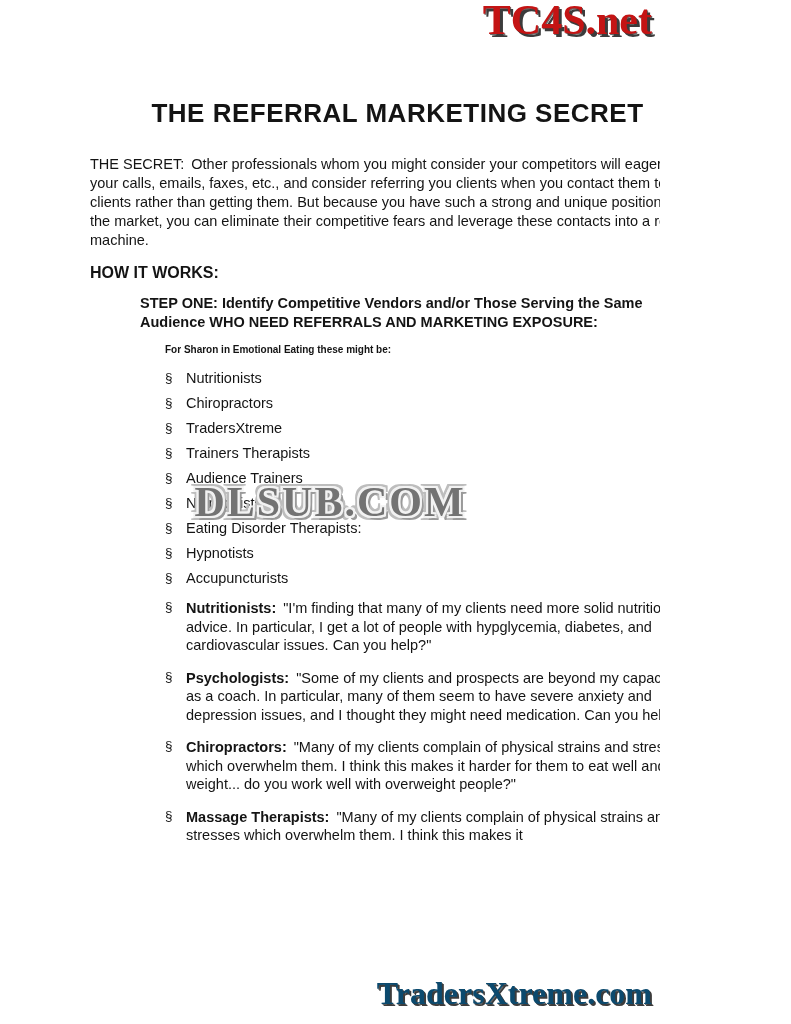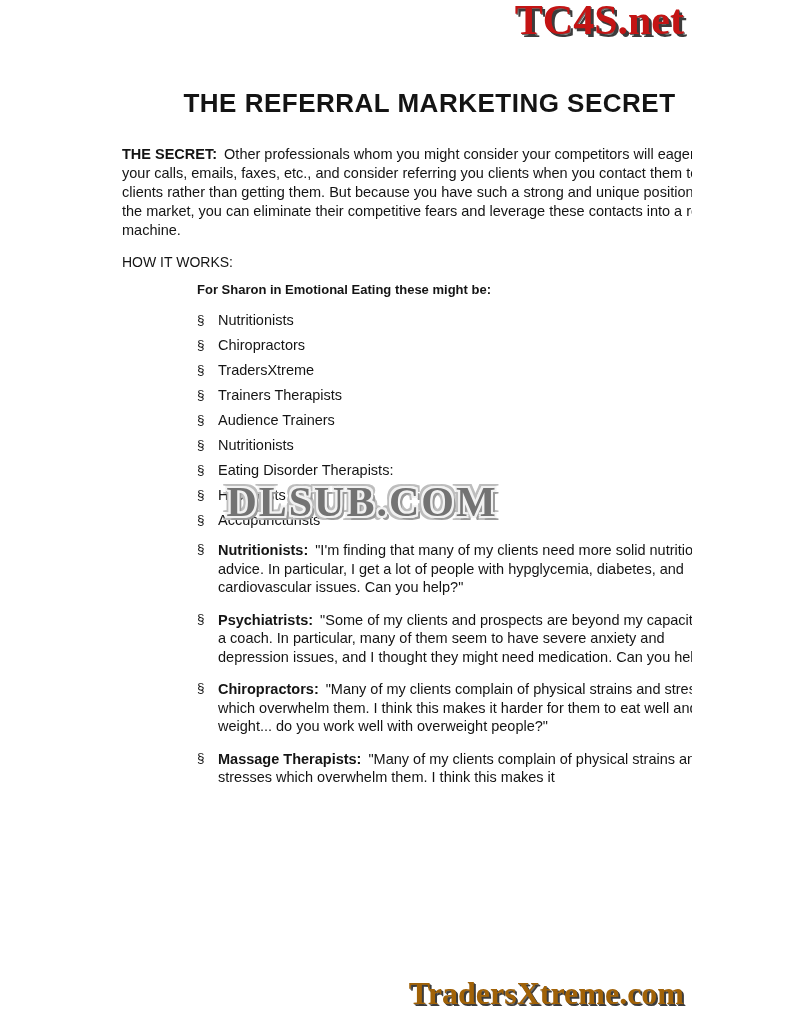--- a/index.html
+++ b/index.html
@@ -5,56 +5,55 @@
   * { box-sizing: border-box; }
   html, body { margin: 0; padding: 0; background: #ffffff; }
   .page {
     position: relative;
     width: 660px;
     height: 1024px;
     background: #ffffff;
     font-family: "Liberation Sans", sans-serif;
     color: #141414;
     overflow: hidden;
-    margin-left: 32px;
   }
   .content {
     position: absolute;
-    top: 0; left: 0;
+    top: 10px; left: 0;
     width: 791px;
     padding: 88px 86px 0 90px;
   }
   .doc-title {
     text-align: center;
     font-size: 26px;
     font-weight: bold;
     letter-spacing: 0.5px;
     margin: 0 0 26px 0;
   }
   .para {
     font-size: 14.5px;
     line-height: 19px;
     width: 618px;
     margin: 0 0 14px 0;
   }
-  .lead-label { font-weight: bold; padding-right: 7px; }
+  .lead-label { font-weight: normal; padding-right: 7px; }
   .how-heading {
-    font-size: 14px;
-    font-weight: normal;
+    font-size: 16px;
+    font-weight: bold;
     margin: 0 0 12px 0;
   }
   .step-heading {
     font-size: 14.5px;
     font-weight: bold;
     line-height: 19px;
     width: 562px;
     margin: 0 0 12px 50px;
   }
   .sub-heading {
-    font-size: 13px;
+    font-size: 10px;
     font-weight: bold;
     margin: 0 0 14px 75px;
   }
   .bullet-list { margin: 0 0 12px 75px; padding: 0; list-style: none; }
   .bullet-row {
     display: flex;
     align-items: flex-start;
     font-size: 14.5px;
     line-height: 18px;
     margin-bottom: 7px;
@@ -108,21 +107,21 @@
       4px -4px 0 #bdbdbd, -4px 4px 0 #bdbdbd;
     z-index: 5;
   }
   .wm-bottom {
     position: absolute;
     bottom: 12px;
     right: 8px;
     font-family: "Liberation Serif", serif;
     font-size: 32px;
     font-weight: bold;
-    color: #a16207;
+    color: #0c4a6e;
     text-shadow: 2px 2px 0 #3c3c3c, 1px 1px 0 #6b6b6b;
     z-index: 5;
   }
 </style>
 </head>
 <body>
 
 <div class="page">
 
   <div class="wm-top">TC4S.net</div>
@@ -130,20 +129,21 @@
   <div class="wm-bottom">TradersXtreme.com</div>
 
   <div class="content">
 
     <h1 class="doc-title">THE REFERRAL MARKETING SECRET</h1>
 
     <p class="para"><span class="lead-label">THE SECRET:</span><span>Other professionals whom you might consider your competitors will eagerly take your calls, emails, faxes, etc., and consider referring you clients when you contact them to GIVE clients rather than getting them.  But because you have such a strong and unique positioning in the market, you can eliminate their competitive fears and leverage these contacts into a referral machine.</span></p>
 
     <p class="how-heading">HOW IT WORKS:</p>
 
+    <p class="step-heading">STEP ONE: Identify Competitive Vendors and/or Those Serving the Same Audience WHO NEED REFERRALS AND MARKETING EXPOSURE:</p>
 
     <p class="sub-heading">For Sharon in Emotional Eating these might be:</p>
 
     <ul class="bullet-list">
       <li class="bullet-row">
           <span class="bullet-glyph">§</span>
           <span>Nutritionists</span>
         </li>
       <li class="bullet-row">
           <span class="bullet-glyph">§</span>
@@ -180,21 +180,21 @@
     </ul>
 
 
     <ul class="reason-list">
       <li class="reason-row">
           <span class="bullet-glyph">§</span>
           <span class="reason-text"><span class="reason-label">Nutritionists:</span><span>"I'm finding that many of my clients need more solid nutritional advice.  In particular, I get a lot of people with hypglycemia, diabetes, and cardiovascular issues.  Can you help?"</span></span>
         </li>
       <li class="reason-row">
           <span class="bullet-glyph">§</span>
-          <span class="reason-text"><span class="reason-label">Psychiatrists:</span><span>"Some of my clients and prospects are beyond my capacities as a coach.   In particular, many of them seem to have severe anxiety and depression issues, and I thought they might need medication.  Can you help?"</span></span>
+          <span class="reason-text"><span class="reason-label">Psychologists:</span><span>"Some of my clients and prospects are beyond my capacities as a coach.   In particular, many of them seem to have severe anxiety and depression issues, and I thought they might need medication.  Can you help?"</span></span>
         </li>
       <li class="reason-row">
           <span class="bullet-glyph">§</span>
           <span class="reason-text"><span class="reason-label">Chiropractors:</span><span>"Many of my clients complain of physical strains and stresses which overwhelm them.  I think this makes it harder for them to eat well and lose weight... do you work well with overweight people?"</span></span>
         </li>
       <li class="reason-row">
           <span class="bullet-glyph">§</span>
           <span class="reason-text"><span class="reason-label">Massage Therapists:</span><span>"Many of my clients complain of physical strains and stresses which overwhelm them.  I think this makes it</span></span>
         </li>
     </ul>

